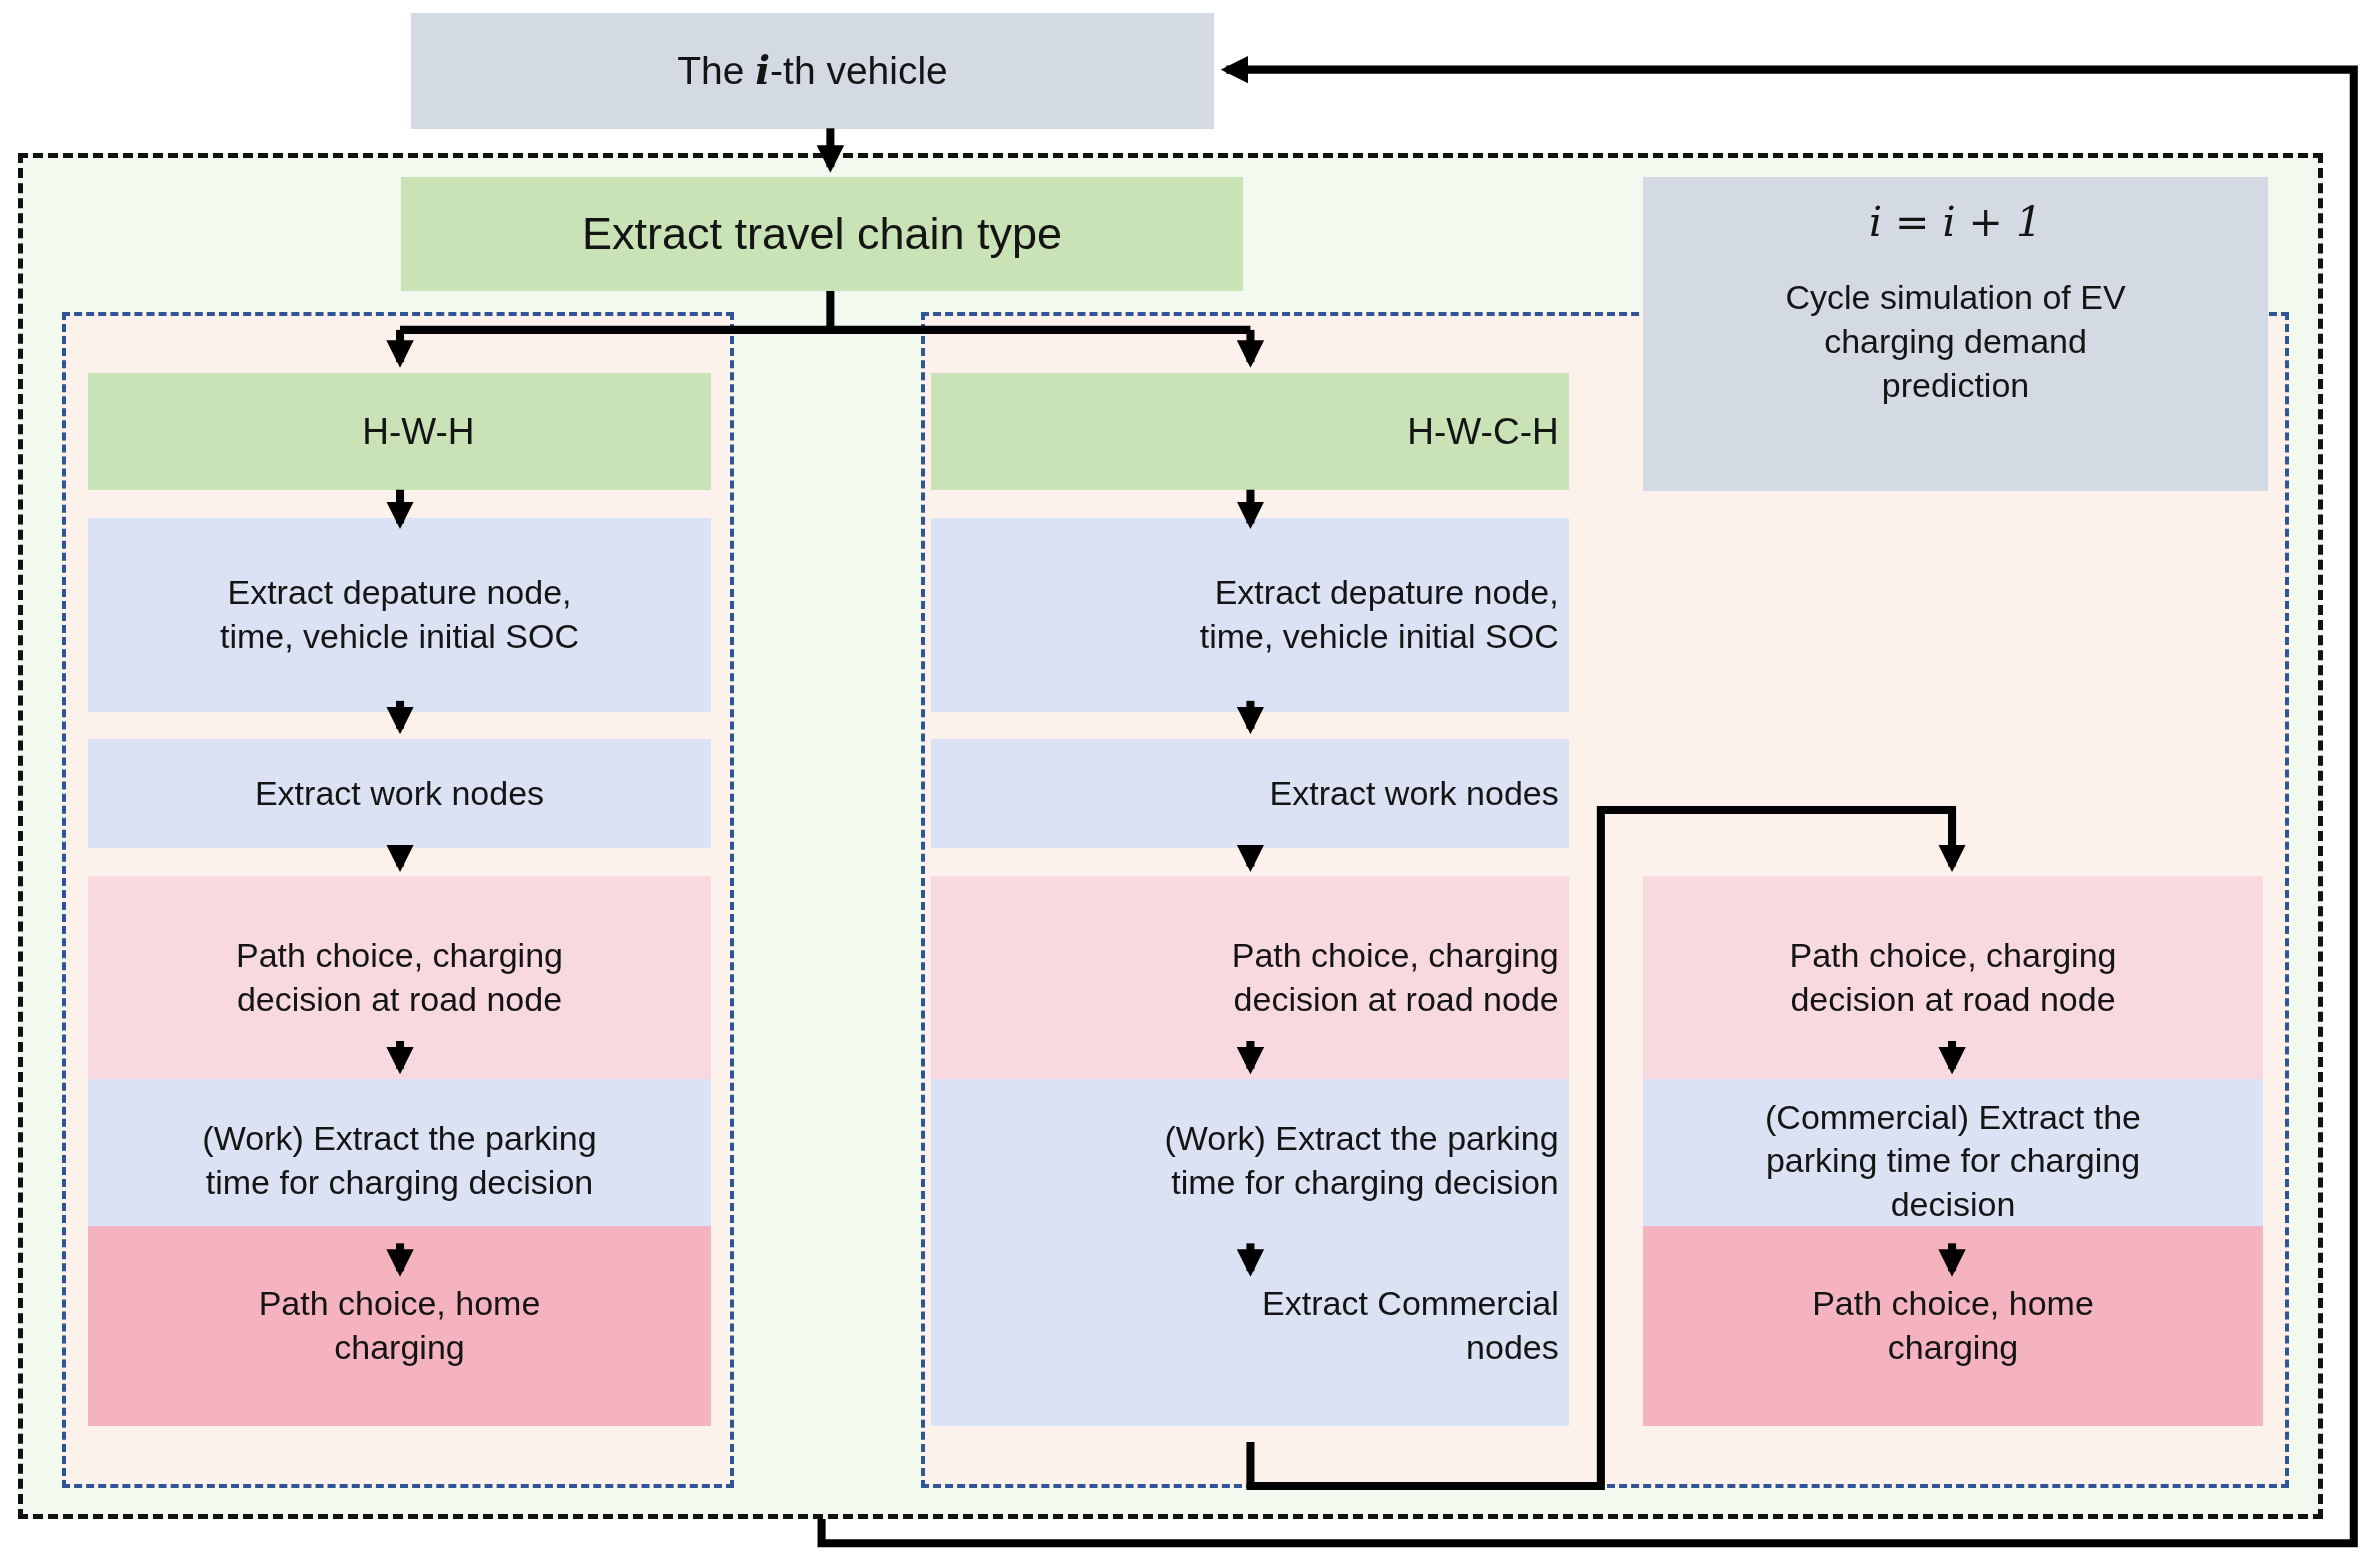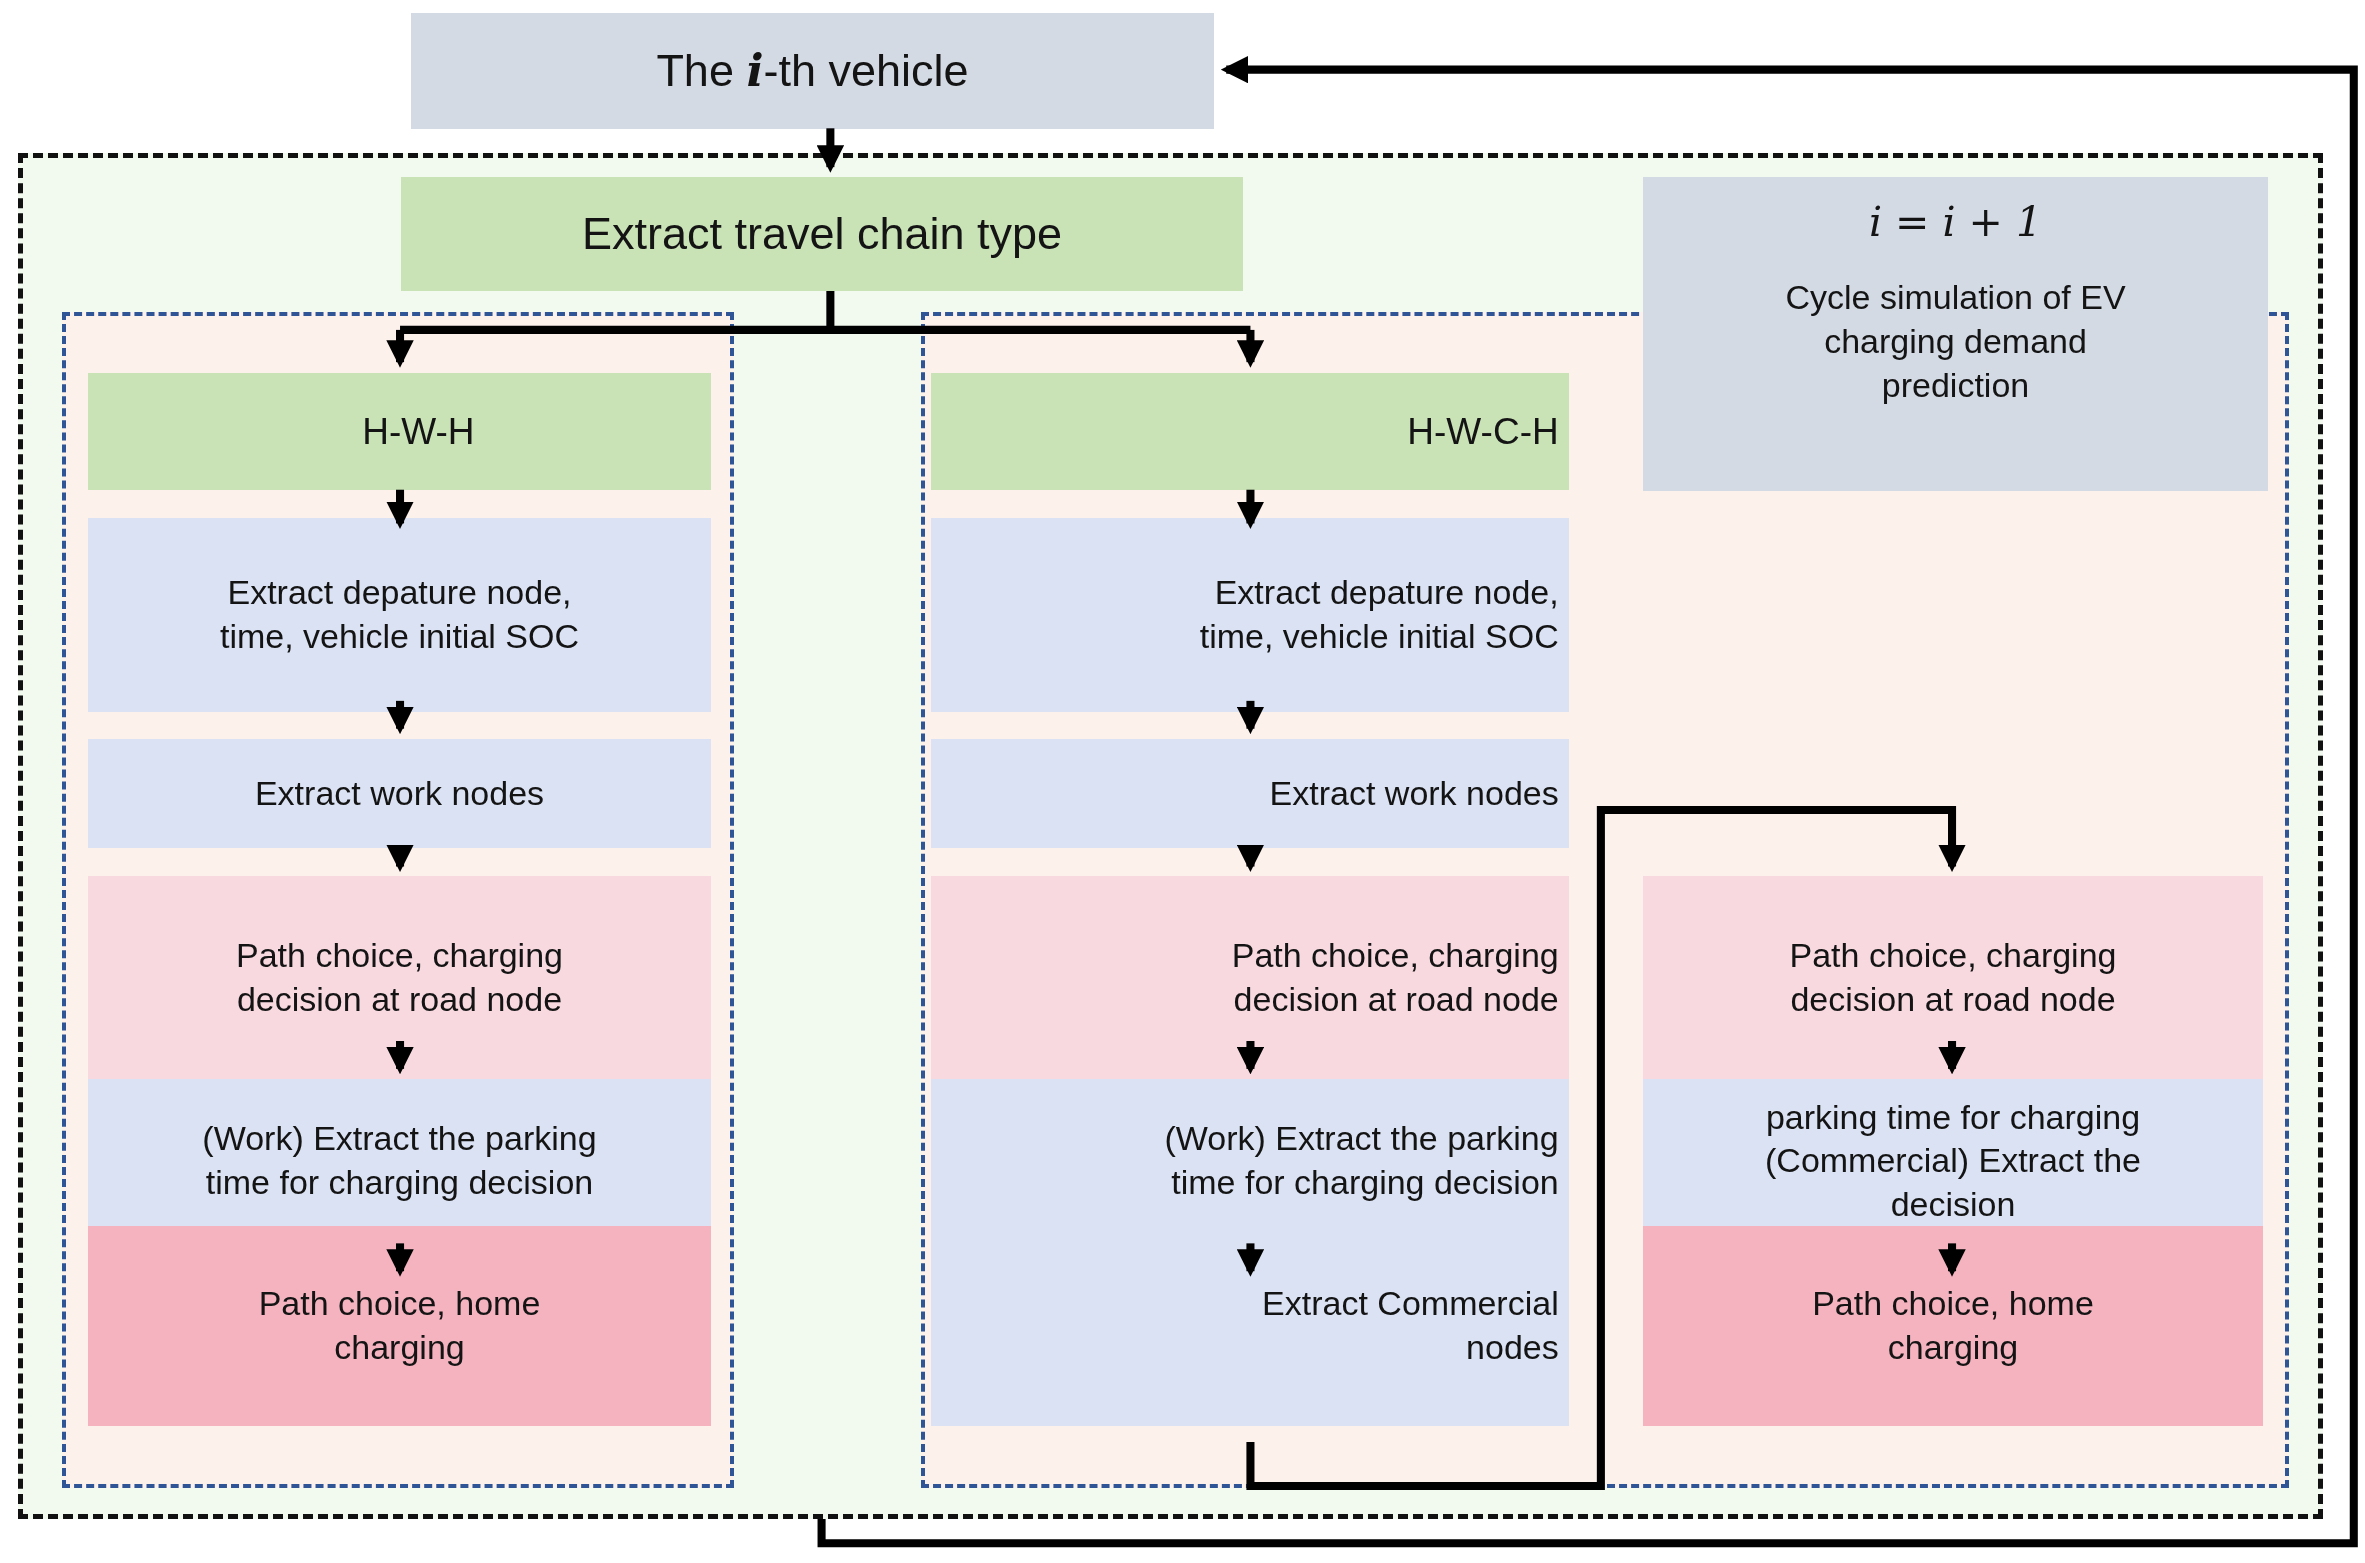--- a/index.html
+++ b/index.html
@@ -41,21 +41,21 @@
   .col-l{left:88px;width:623px;}
   .col-m{left:931px;width:638px;align-items:flex-end;}
   .col-r{left:1643px;width:620px;}
   .r1{top:373px;height:117px;font-size:37px;padding-left:48px;}
   .r2{top:518px;height:194px;}
   .r3{top:739px;height:109px;}
   .r4{top:876px;height:203px;}
   .r5{top:1079px;height:164px;}
   .r6{top:1226px;height:200px;}
 
-  #vehicle-box{left:411px;top:12.5px;width:803px;height:116px;font-size:45px;}
+  #vehicle-box{left:411px;top:12.5px;width:803px;height:116px;font-size:39px;}
   #vehicle-box .math-i{font-family:"DejaVu Serif",serif;font-style:italic;font-weight:700;}
   #travel-chain-box{left:401px;top:177px;width:842px;height:114px;font-size:45px;}
   #cycle-box{left:1643px;top:177px;width:625px;height:314px;justify-content:flex-start;padding-top:19px;}
   #cycle-formula{font-family:"DejaVu Serif",serif;font-style:italic;font-size:41px;margin-bottom:28px;}
 
   #connector-layer{position:absolute;left:0;top:0;width:2366px;height:1563px;pointer-events:none;}
   .flow{fill:none;stroke:#000000;stroke-width:11;}
 </style>
 </head>
 <body>
@@ -125,22 +125,22 @@
   <div class="box blue col-m r6">
     <span class="line">Extract Commercial</span>
     <span class="line">nodes</span>
   </div>
 
   <div class="box pink col-r r4">
     <span class="line">Path choice, charging</span>
     <span class="line">decision at road node</span>
   </div>
   <div class="box blue col-r r5">
+    <span class="line">(Commercial) Extract the</span>
     <span class="line">parking time for charging</span>
-    <span class="line">(Commercial) Extract the</span>
     <span class="line">decision</span>
   </div>
   <div class="box rose col-r r6">
     <span class="line">Path choice, home</span>
     <span class="line">charging</span>
   </div>
 
   <svg id="connector-layer" viewBox="0 0 3226 2132" xmlns="http://www.w3.org/2000/svg">
     <defs>
       <marker id="ah" viewBox="0 0 10 10" refX="8" refY="5" markerWidth="3.4" markerHeight="3.4" orient="auto" markerUnits="strokeWidth">

